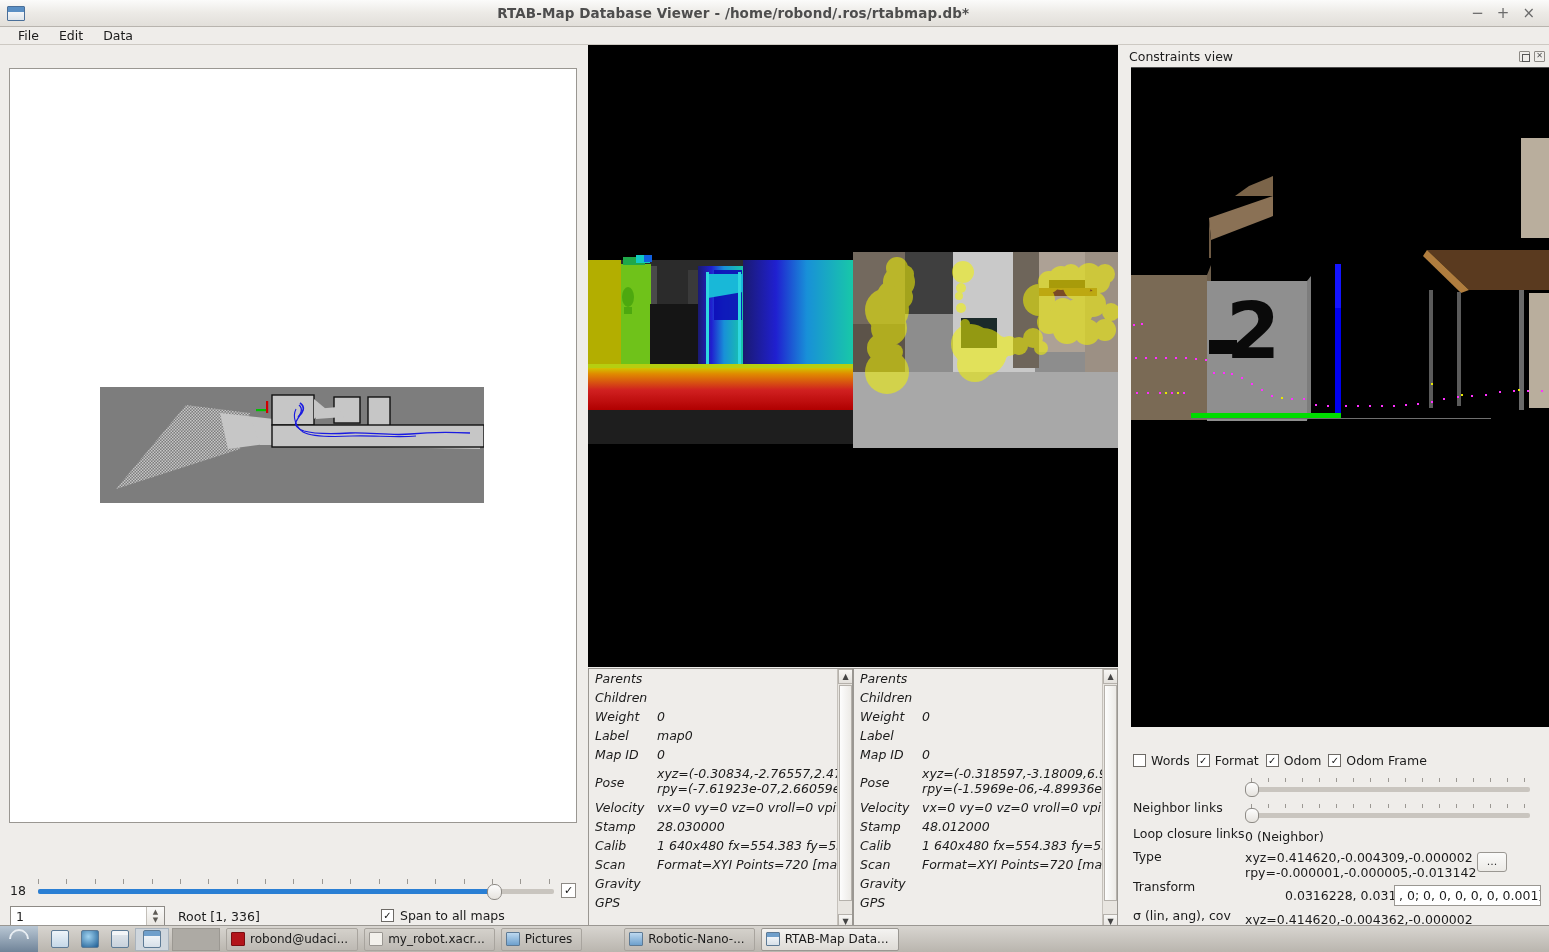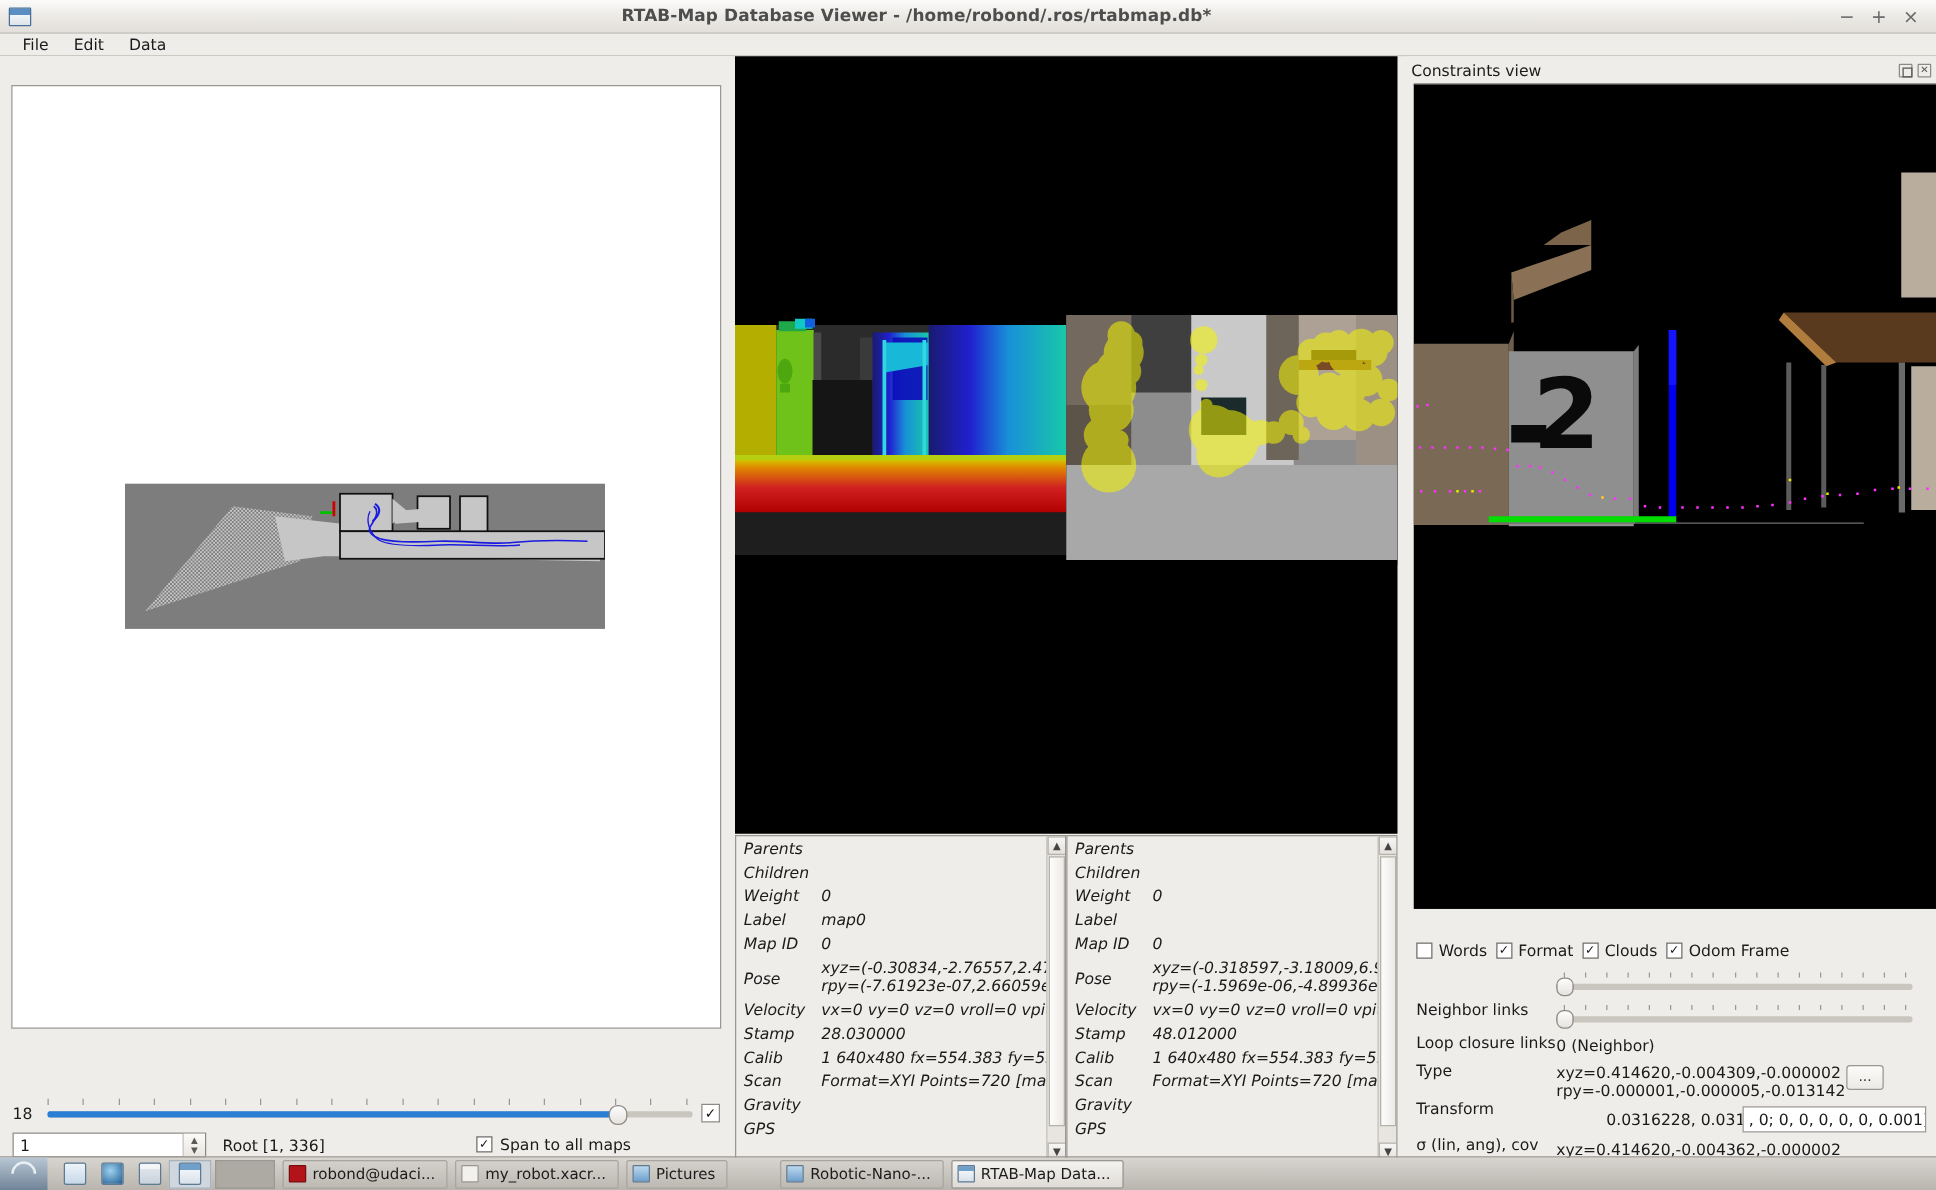--- a/index.html
+++ b/index.html
@@ -646,21 +646,21 @@
       <span class="cchk">
         <span class="cbox"></span>
         <span>Words</span>
       </span>
       <span class="cchk">
         <span class="cbox">✓</span>
         <span>Format</span>
       </span>
       <span class="cchk">
         <span class="cbox">✓</span>
-        <span>Clouds</span>
+        <span>Odom</span>
       </span>
       <span class="cchk">
         <span class="cbox">✓</span>
         <span>Odom Frame</span>
       </span>
     </div>
 
     <div class="crow" style="top:713px;">
       <span class="ck">Neighbor links</span>
     </div>

